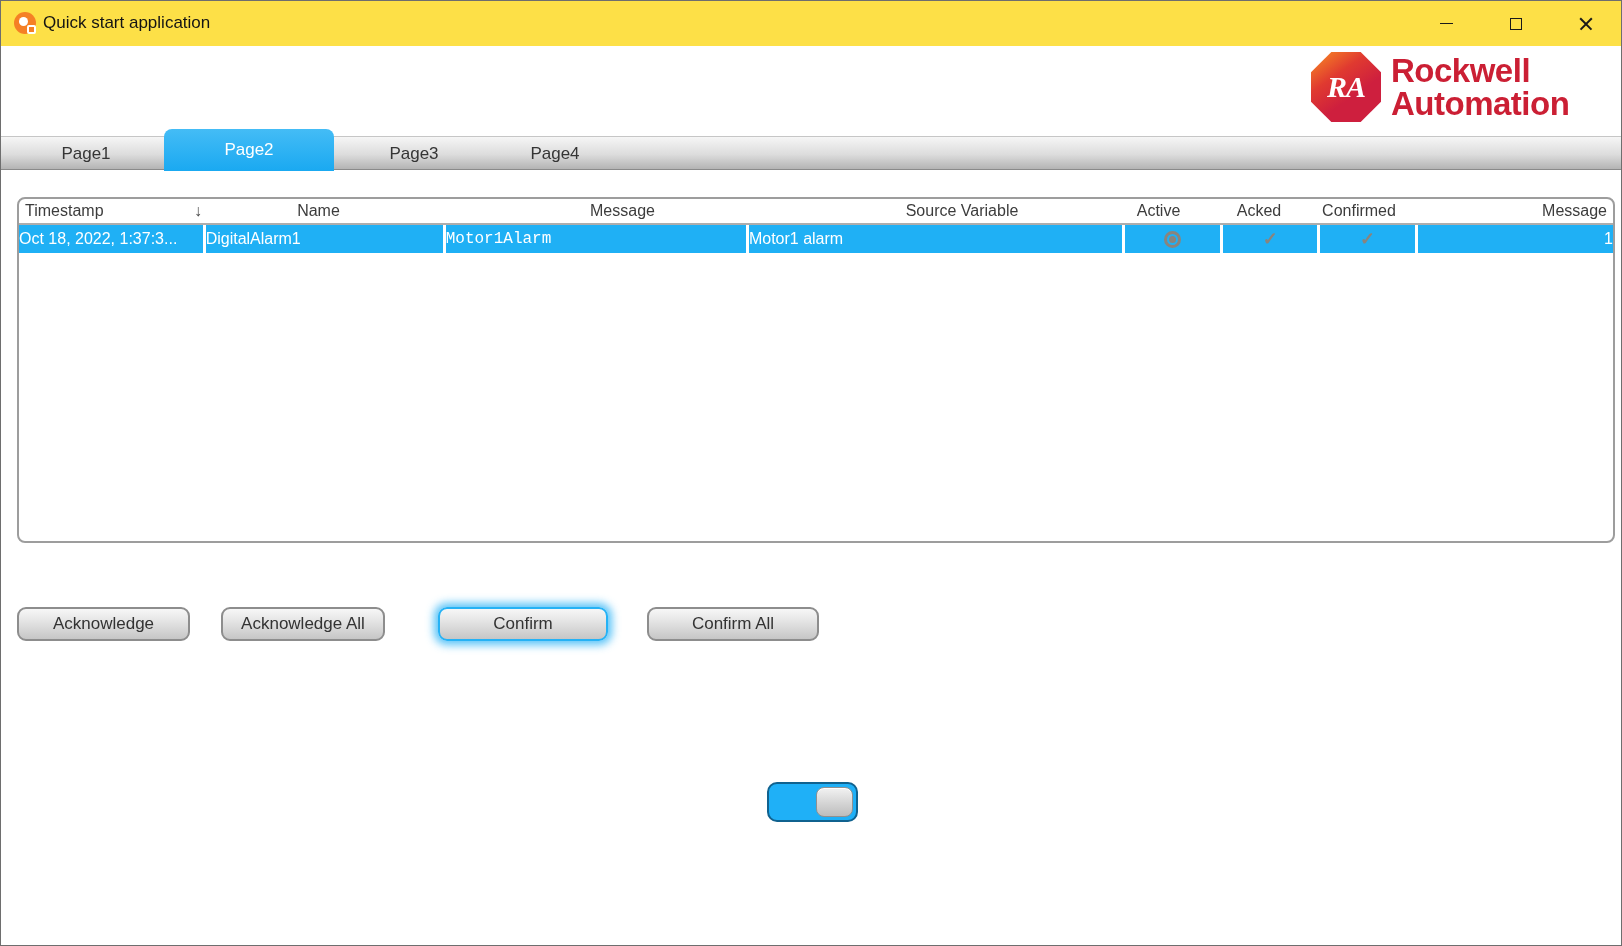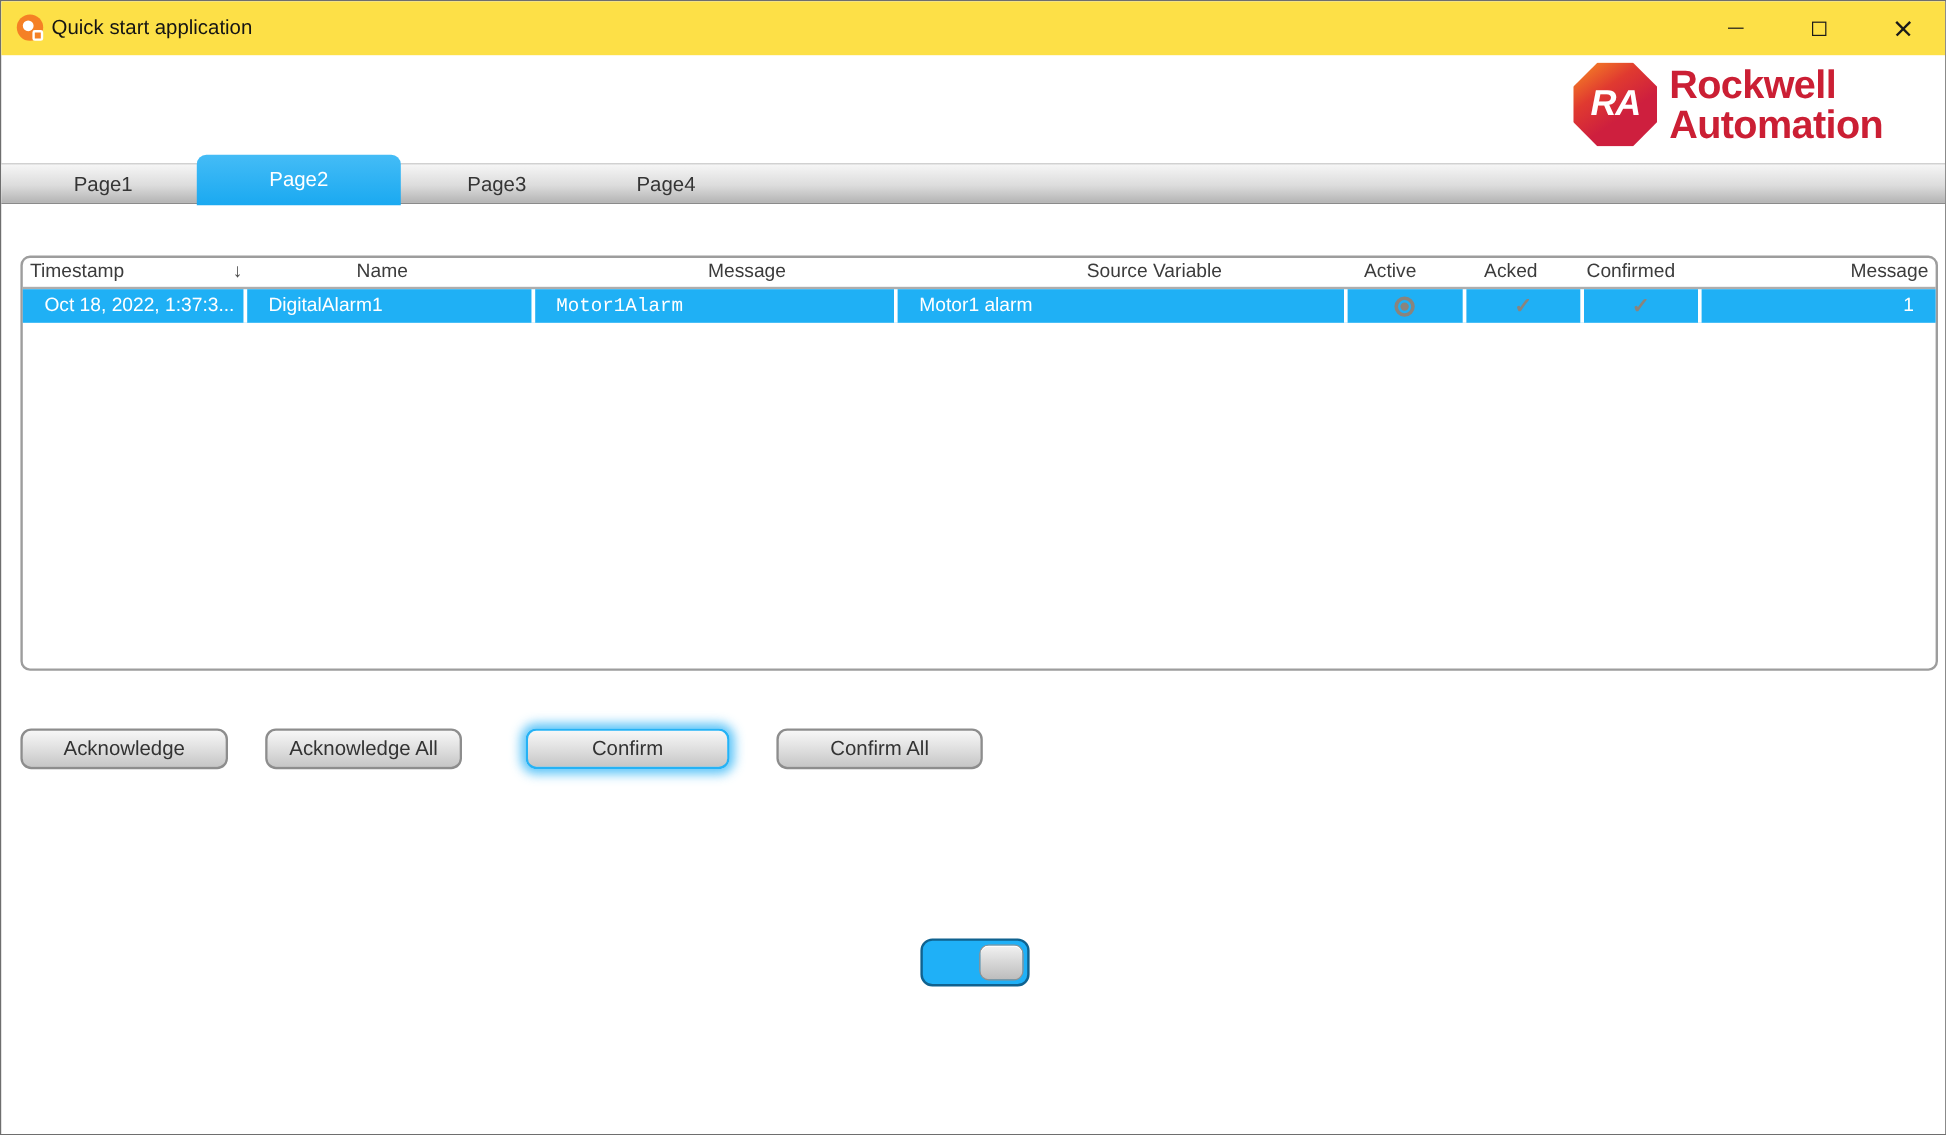--- a/index.html
+++ b/index.html
@@ -42,21 +42,21 @@
 
   
   .logo { position:absolute; left:1310px; top:50px; width:300px; height:72px; display:flex; align-items:center; }
   .logo-badge {
     width:70px; height:70px; flex:0 0 70px;
     clip-path:polygon(29% 0,71% 0,100% 29%,100% 71%,71% 100%,29% 100%,0 71%,0 29%);
     background:linear-gradient(145deg,#f58025 6%,#e03a30 34%,#ce1f3e 62%);
     display:flex; align-items:center; justify-content:center;
   }
   .logo-badge span {
-    color:#fff; font-weight:bold; font-style:italic; font-size:30px; letter-spacing:-1px;
+    color:#fff; font-weight:bold; font-style:italic; font-size:30px; letter-spacing:-1px;font-family:Liberation Serif, serif;
   }
   .logo-text { margin-left:10px; color:#cb1f34; font-weight:bold; font-size:33px; line-height:33px; letter-spacing:-0.5px; }
 
   
   .tabbar {
     position:absolute; left:0; top:135px; width:100%; height:34px;
     background:linear-gradient(180deg,#f6f6f6 0%,#dcdcdc 55%,#b4b4b4 100%);
     border-top:1px solid #c6c6c6; border-bottom:1px solid #8a8a8a;
   }
   .tab {
@@ -66,42 +66,42 @@
   }
   .tab.t0 { left:3px; } .tab.t2 { left:331px; } .tab.t3 { left:472px; }
   .tab.active {
     left:163px; top:-8px; height:42px; width:170px;
     background:linear-gradient(180deg,#44bcf6 0%,#1aa9f1 100%);
     border-radius:8px 8px 0 0; color:#ffffff;
   }
 
   
   .alarm-table {
-    position:absolute; left:16px; top:212px; width:1598px; height:346px;
+    position:absolute; left:16px; top:196px; width:1598px; height:346px;
     border:2px solid #9d9d9d; border-radius:8px; background:#fff;
   }
   .thead { display:flex; height:26px; border-bottom:2px solid #adadad; }
   .th {
     font-size:16px; color:#3c3c3c; display:flex; align-items:center; cursor:default;
     padding:0 6px;
   }
   .th.c0 { width:189px; justify-content:space-between; }
   .th.c1 { width:221px; justify-content:center; }
   .th.c2 { width:292px; justify-content:center; }
   .th.c3 { width:387px; justify-content:center; }
   .th.c4 { width:101px; justify-content:center; }
   .th.c5 { width:100px; justify-content:center; }
   .th.c6 { width:100px; justify-content:center; }
   .th.c7 { width:204px; justify-content:flex-end; }
   .sort-arrow { font-size:16px; color:#4a4a4a; }
 
   .trow { display:flex; height:28px; cursor:default; }
   .td {
     background:#1fb0f5; color:#ffffff; font-size:16px;
-    display:flex; align-items:center; padding:0 18px; overflow:hidden; white-space:nowrap;
+    display:flex; align-items:center; padding:0 0; overflow:hidden; white-space:nowrap;
   }
   .td + .td { border-left:3px solid #ffffff; }
   .td.c0 { width:189px; } .td.c1 { width:247px; } .td.c2 { width:312px;font-family:Liberation Mono, monospace; }
   .td.c3 { width:387px; }
   .td.c4 { width:101px; justify-content:center; }
   .td.c5 { width:100px; justify-content:center; }
   .td.c6 { width:100px; justify-content:center; }
   .td.c7 { width:204px; justify-content:flex-end; }
 
   .radio-icon {

